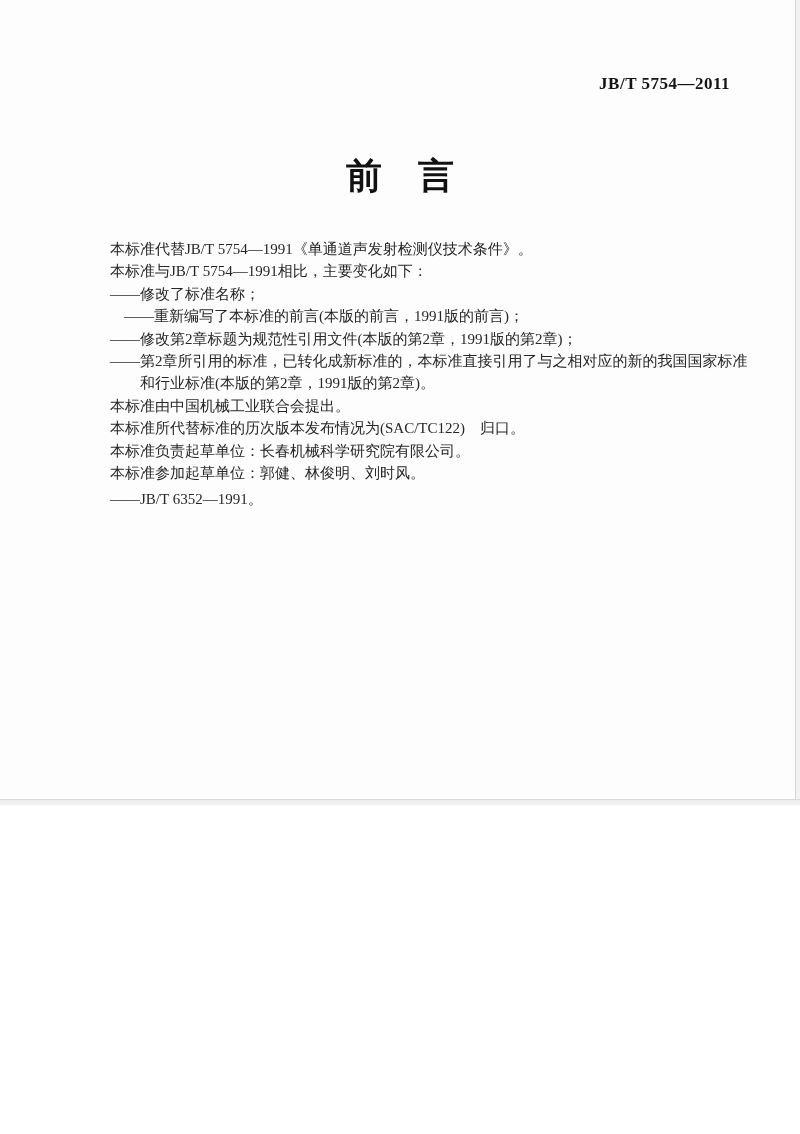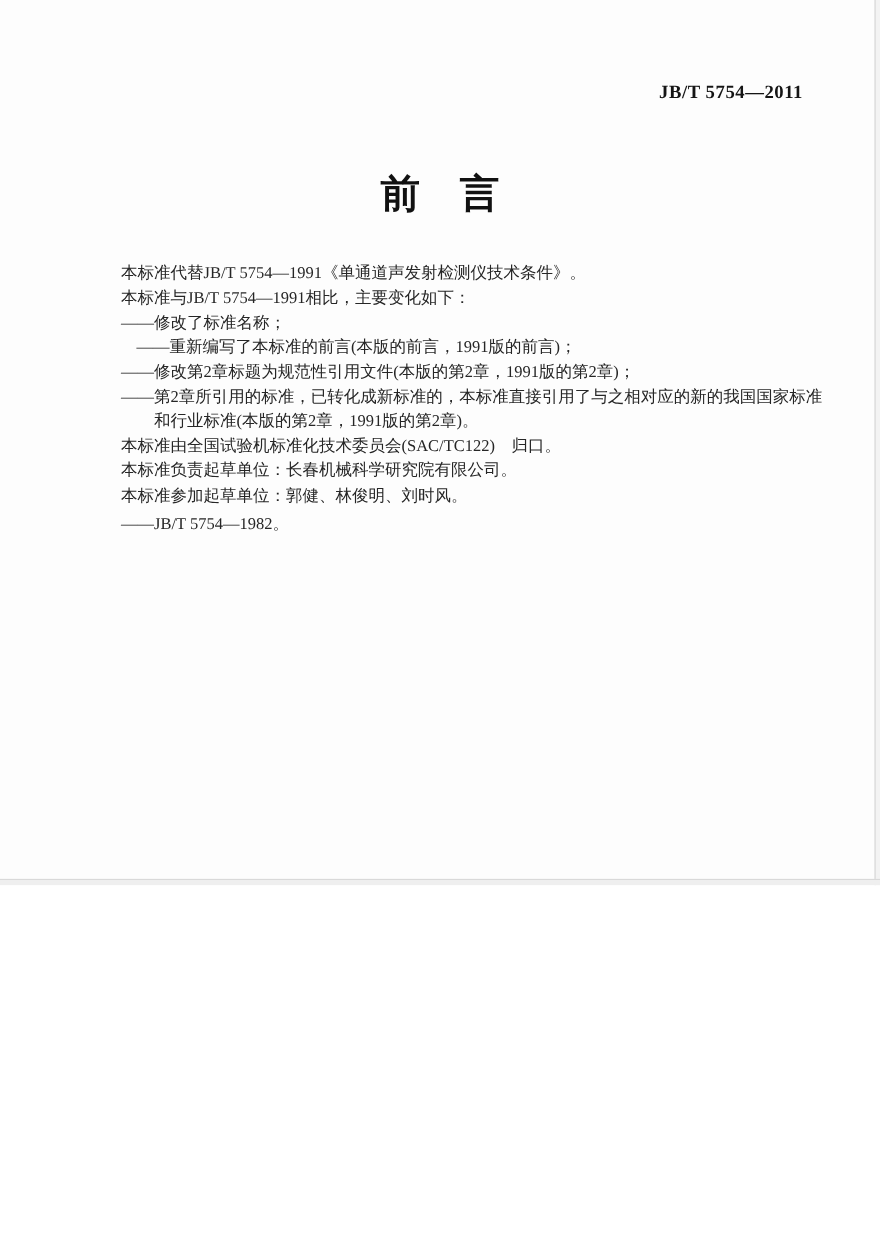--- a/index.html
+++ b/index.html
@@ -100,24 +100,25 @@
   <h1 class="doc-title">前　言</h1>
 
   <div class="foreword-body">
       <p class="para normal">本标准代替JB/T 5754—1991《单通道声发射检测仪技术条件》。</p>
       <p class="para normal">本标准与JB/T 5754—1991相比，主要变化如下：</p>
       <p class="para dash">——修改了标准名称；</p>
       <p class="para dash dash-indent">——重新编写了本标准的前言(本版的前言，1991版的前言)；</p>
       <p class="para dash">——修改第2章标题为规范性引用文件(本版的第2章，1991版的第2章)；</p>
       <p class="para dash">——第2章所引用的标准，已转化成新标准的，本标准直接引用了与之相对应的新的我国国家标准</p>
       <p class="para continuation">和行业标准(本版的第2章，1991版的第2章)。</p>
-      <p class="para normal">本标准由全国试验机标准化技术委员会(SAC/TC122)　归口。</p>
+      <p class="para normal">本标准由中国机械工业联合会提出。</p>
+      <p class="para normal">本标准所代替标准的历次版本发布情况为(SAC/TC122)　归口。</p>
       <p class="para normal">本标准负责起草单位：长春机械科学研究院有限公司。</p>
       <p class="para normal">本标准参加起草单位：郭健、林俊明、刘时风。</p>
-      <p class="para normal gap-top">——JB/T 5754—1982。</p>
+      <p class="para normal gap-top">——JB/T 6352—1991。</p>
     </div>
 
   <div class="watermark">bzxz.net</div>
 
   <div class="page-number">III</div>
 
   <div class="page-edge-right"></div>
 
   <div class="page-edge-bottom"></div>
 

